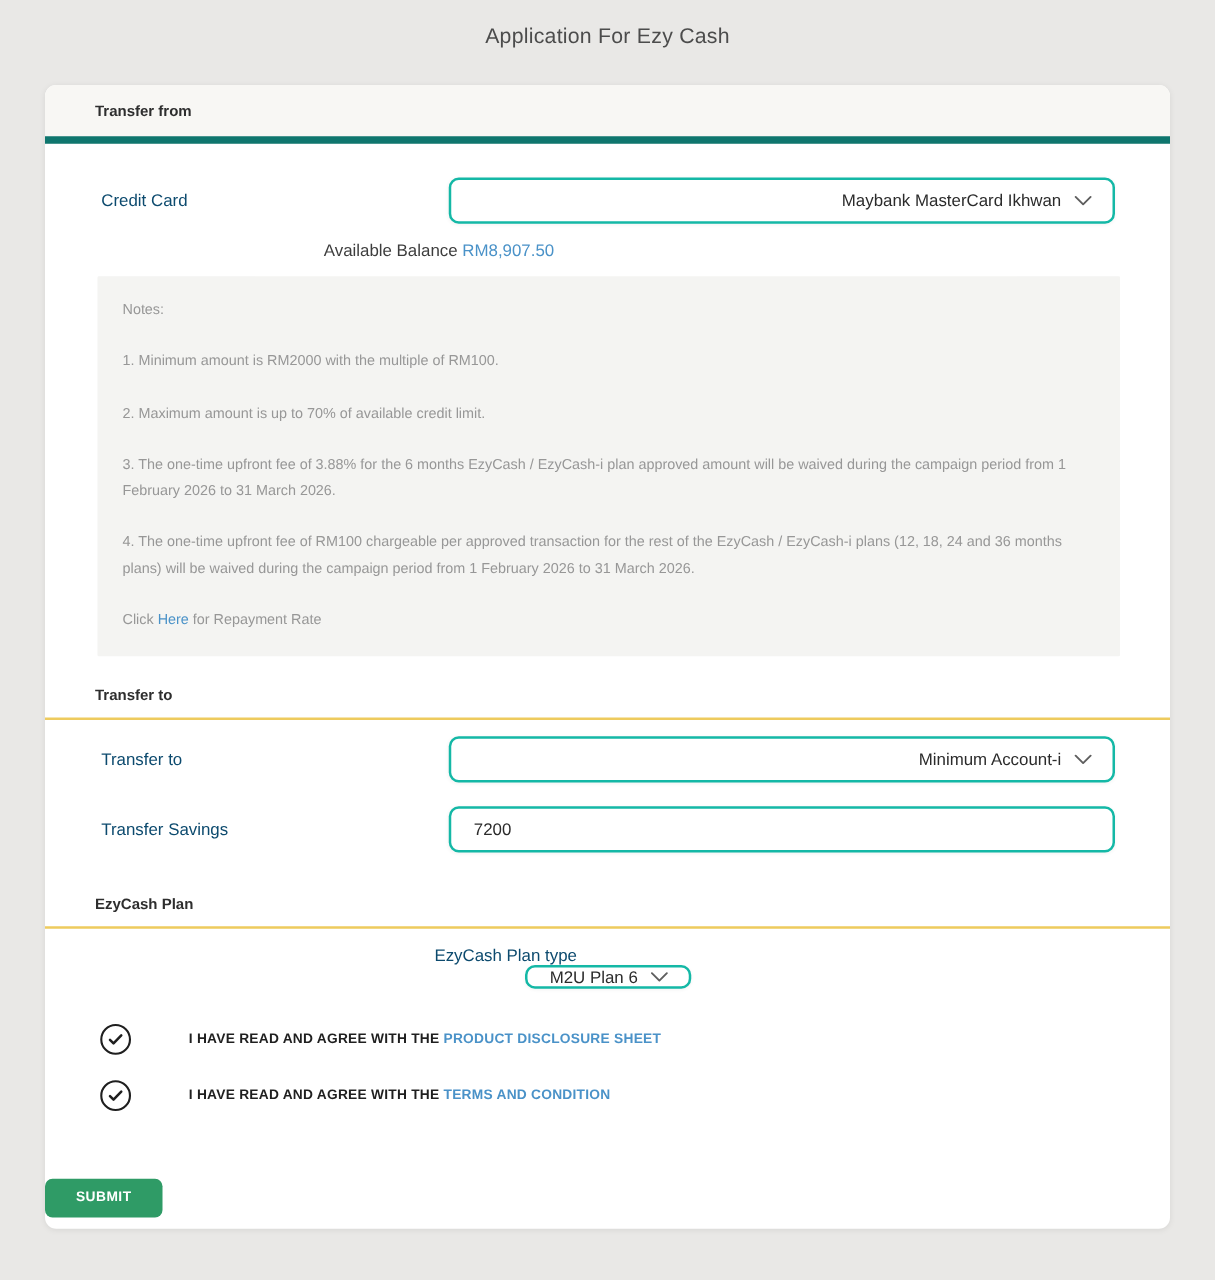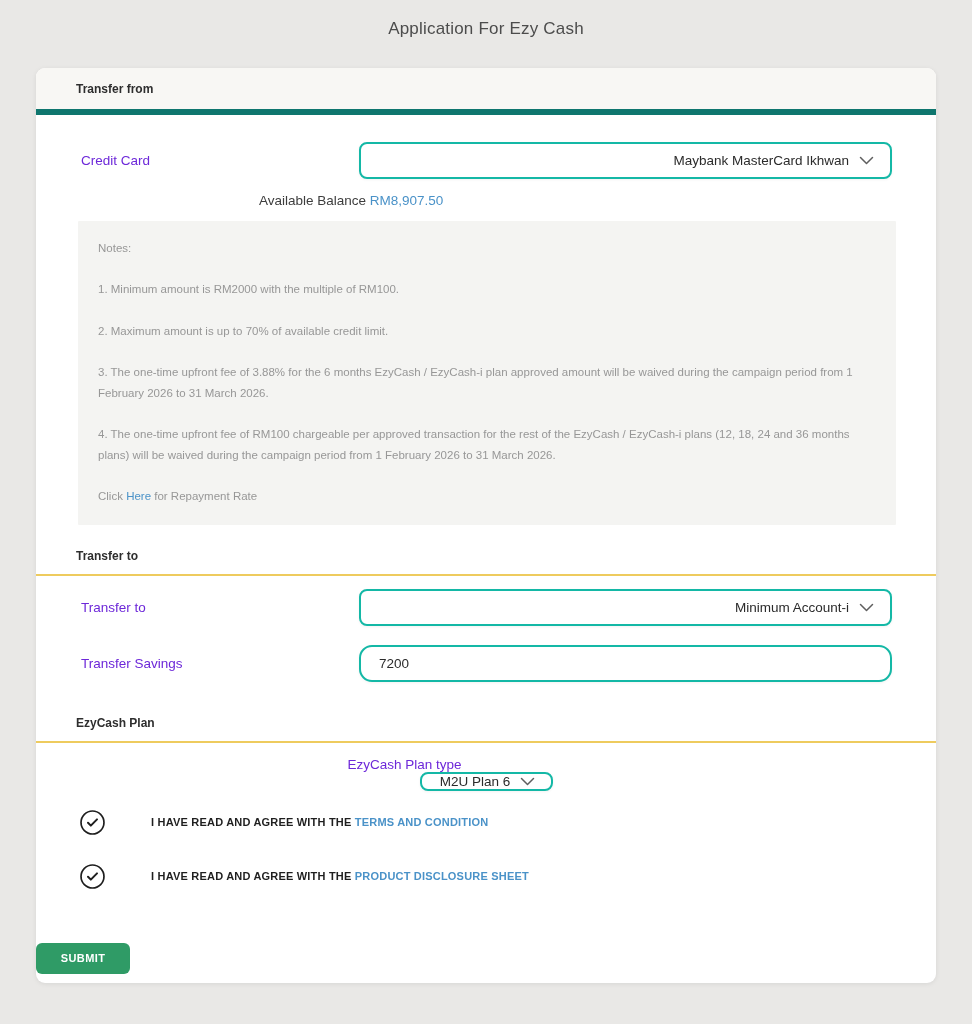--- a/index.html
+++ b/index.html
@@ -48,21 +48,21 @@
   .section-bar.ezy { margin-top: 22px; }
   .field-row {
     display: flex;
     align-items: center;
     padding: 0 44px 0 45px;
   }
   .field-row .label {
     width: 278px;
     flex-shrink: 0;
     font-size: 13.5px;
-    color: #6d28d9;
+    color: #0c4a6e;
   }
   .field-box {
     flex: 1;
     height: 37px;
     background: #fff;
     border: 2px solid #14b8a6;
     border-radius: 8px;
     box-shadow: 0 1px 3px rgba(0,0,0,0.05);
     display: flex;
     align-items: center;
@@ -194,56 +194,56 @@
     <div class="field-box">
       <span>Minimum Account-i</span>
       <svg class="chev" width="15" height="9" viewBox="0 0 15 9">
           <path d="M1.5 1.5l6 6 6-6" fill="none" stroke="#5f5f5f" stroke-width="1.5" stroke-linecap="round" stroke-linejoin="round"></path>
         </svg>
     </div>
   </div>
 
   <div class="field-row row-amount">
     <div class="label">Transfer Savings</div>
-    <div class="field-box" style="cursor:text;border-radius:13px;">
+    <div class="field-box" style="cursor:text;">
       <input type="text" value="7200" style="">
     </div>
   </div>
 
   <div class="section-bar ezy">
     <span>EzyCash Plan</span>
   </div>
 
   <div class="field-row row-plan">
     <div class="label">EzyCash Plan type</div>
     <div class="field-box">
       <span>M2U Plan 6</span>
       <svg class="chev" width="15" height="9" viewBox="0 0 15 9">
           <path d="M1.5 1.5l6 6 6-6" fill="none" stroke="#5f5f5f" stroke-width="1.5" stroke-linecap="round" stroke-linejoin="round"></path>
         </svg>
     </div>
   </div>
 
+  <div class="agreement-row second">
+    <span class="check-circle">
+      <svg width="27" height="27" viewBox="0 0 24 24">
+          <circle cx="12" cy="12" r="10.2" fill="none" stroke="#1f1f1f" stroke-width="1.5"></circle>
+          <path d="M8 12.3l2.5 2.5L16 9.2" fill="none" stroke="#1f1f1f" stroke-width="1.8" stroke-linecap="round" stroke-linejoin="round"></path>
+        </svg>
+    </span>
+    <span class="agreement-text"><span>I HAVE READ AND AGREE WITH THE </span><a class="inline-link">PRODUCT DISCLOSURE SHEET</a></span>
+  </div>
+
   <div class="agreement-row first">
     <span class="check-circle">
       <svg width="27" height="27" viewBox="0 0 24 24">
           <circle cx="12" cy="12" r="10.2" fill="none" stroke="#1f1f1f" stroke-width="1.5"></circle>
           <path d="M8 12.3l2.5 2.5L16 9.2" fill="none" stroke="#1f1f1f" stroke-width="1.8" stroke-linecap="round" stroke-linejoin="round"></path>
         </svg>
     </span>
     <span class="agreement-text"><span>I HAVE READ AND AGREE WITH THE </span><a class="inline-link">TERMS AND CONDITION</a></span>
   </div>
 
-  <div class="agreement-row second">
-    <span class="check-circle">
-      <svg width="27" height="27" viewBox="0 0 24 24">
-          <circle cx="12" cy="12" r="10.2" fill="none" stroke="#1f1f1f" stroke-width="1.5"></circle>
-          <path d="M8 12.3l2.5 2.5L16 9.2" fill="none" stroke="#1f1f1f" stroke-width="1.8" stroke-linecap="round" stroke-linejoin="round"></path>
-        </svg>
-    </span>
-    <span class="agreement-text"><span>I HAVE READ AND AGREE WITH THE </span><a class="inline-link">PRODUCT DISCLOSURE SHEET</a></span>
-  </div>
-
   <div class="submit-row">
     <button class="submit-btn">SUBMIT</button>
   </div>
 
 </div>
 
 </body></html>

